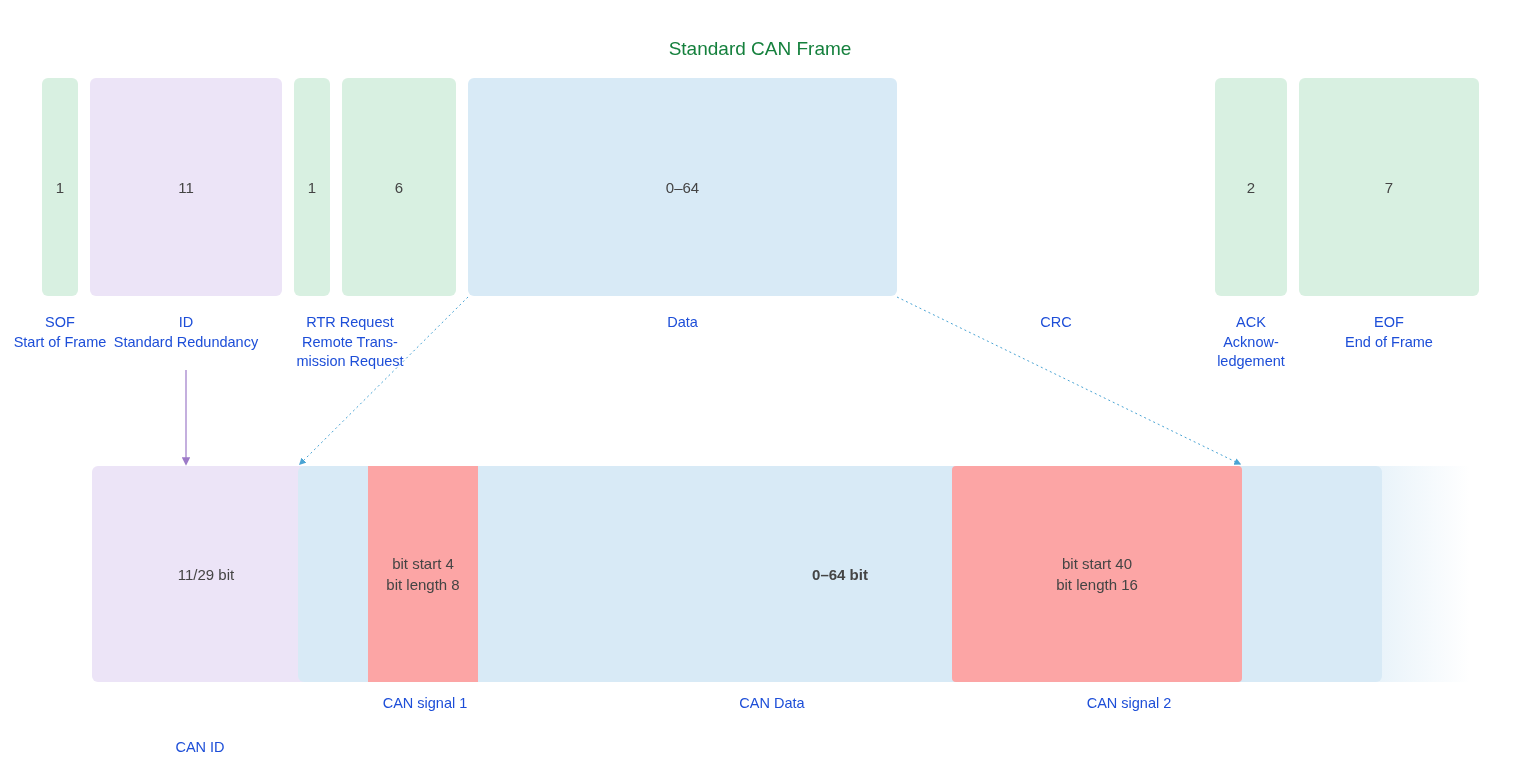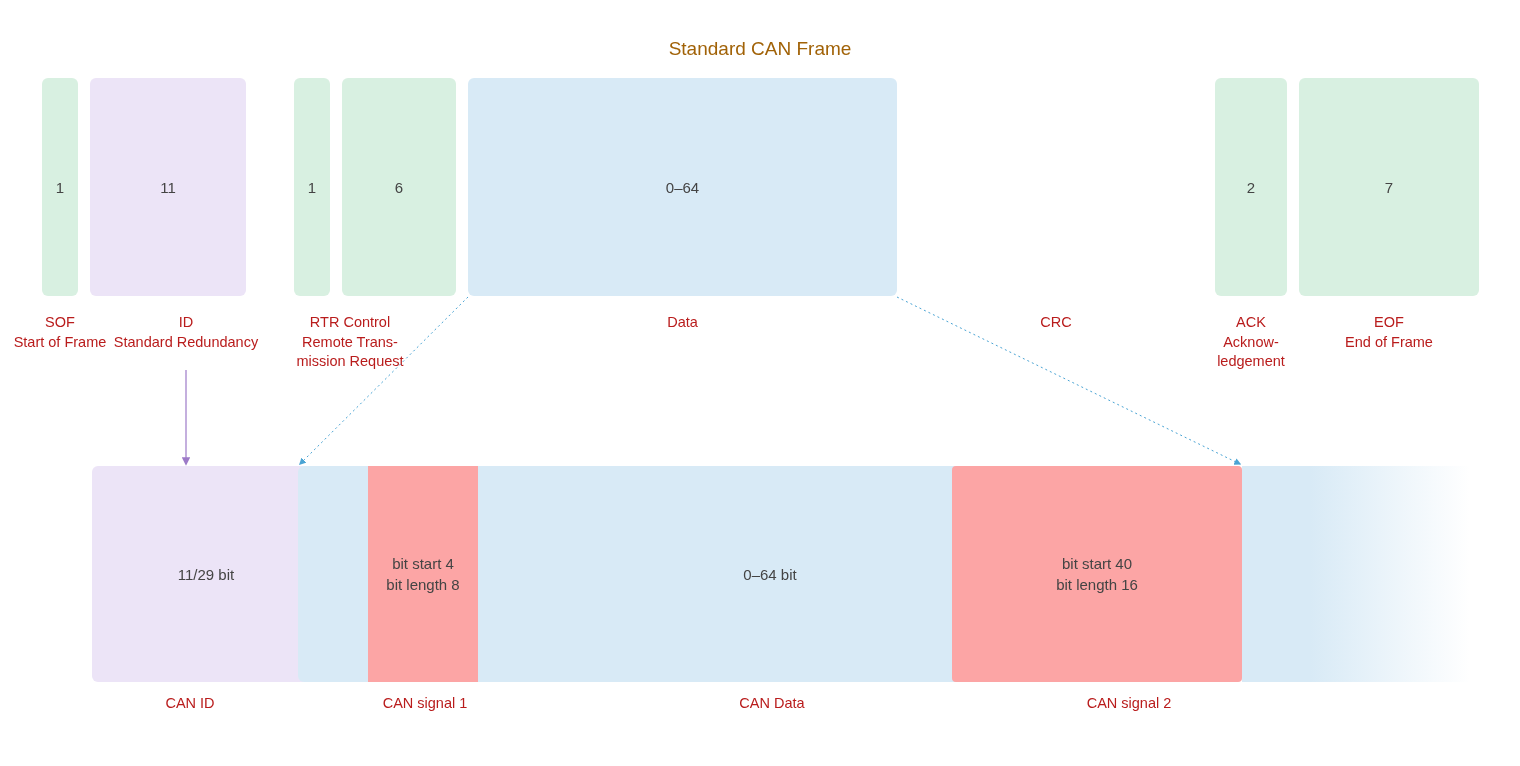--- a/index.html
+++ b/index.html
@@ -11,21 +11,21 @@
   height: 766px;
   overflow: hidden;
   position: relative;
 }
 .stage { position: relative; width: 1520px; height: 766px; }
 
 .title {
   text-align: center;
   font-size: 19px;
   font-weight: 500;
-  color: #a16207;
+  color: #15803d;
   padding-top: 38px;
 }
 
 .row1 { position: absolute; top: 78px; left: 42px; right: 42px; height: 218px; }
 .row1-labels { position: absolute; top: 313px; left: 42px; right: 42px; }
 .row2 { position: absolute; top: 466px; left: 92px; right: 42px; height: 216px; }
 .row2-labels { position: absolute; top: 694px; left: 92px; right: 42px; }
 
 .block {
   position: absolute;
@@ -43,21 +43,21 @@
 .blue  { background: #d8eaf6; }
 .blue2 { background: #fca5a5; }
 .fade  {
   background: linear-gradient(to right, #d8eaf6 0%, #d8eaf6 30%, rgba(216,234,246,0) 100%);
 }
 
 .lbl {
   position: absolute;
   text-align: center;
   font-size: 14.5px;
-  color: #b91c1c;
+  color: #1d4ed8;
   line-height: 1.35;
 }
 .lbl .heading { white-space: pre-line; }
 
 .row2 .inner-label {
   line-height: 1.4;
   text-align: center;
 }
 
 svg.connectors {
@@ -67,42 +67,42 @@
 </style>
 </head>
 <body>
 
 <div class="stage">
 
   <div class="title">Standard CAN Frame</div>
 
   <div class="row1">
     <div class="block green" style="left:0px;    width:36px;">1</div>
-    <div class="block lilac" style="left:48px;   width:156px;">11</div>
+    <div class="block lilac" style="left:48px;   width:192px;">11</div>
     <div class="block green" style="left:252px;  width:36px;">1</div>
     <div class="block green" style="left:300px;  width:114px;">6</div>
     <div class="block blue" style="left:426px;  width:429px;text-align:right;">0–64</div>
     <div class="block green" style="left:1173px; width:72px;">2</div>
     <div class="block green" style="left:1257px; width:180px;">7</div>
   </div>
 
   <div class="row1-labels">
 
     <div class="lbl" style="left:-30px;  width:96px;">
       <div>SOF</div>
       <div class="heading">Start of Frame</div>
     </div>
 
     <div class="lbl" style="left:48px; width:192px;">
       <div>ID</div>
       <div class="heading">Standard Redundancy</div>
     </div>
 
     <div class="lbl" style="left:228px; width:160px;">
-      <div>RTR Control</div>
+      <div>RTR Request</div>
       <div class="heading">Remote Trans-
 mission Request</div>
     </div>
 
     <div class="lbl" style="left:426px; width:429px;">
       <div>Data</div>
     </div>
 
     <div class="lbl" style="left:867px; width:294px;">
       <div>CRC</div>
@@ -117,42 +117,42 @@
     <div class="lbl" style="left:1257px; width:180px;">
       <div>EOF</div>
       <div class="heading">End of Frame</div>
     </div>
   </div>
 
   <div class="row2">
 
     <div class="block lilac" style="left:0px; width:228px;">11/29 bit</div>
 
-    <div class="block blue" style="left:206px; width:944px;">
+    <div class="block blue" style="left:206px; width:1084px;font-weight:bold;">
       <span>0–64 bit</span>
     </div>
 
     <div class="block blue2" style="left:276px; width:110px; border-radius:0;">
       <div class="inner-label">
         <div>bit start 4</div>
         <div>bit length 8</div>
       </div>
     </div>
     <div class="block blue2" style="left:860px; width:290px; border-radius:4px;">
       <div class="inner-label">
         <div>bit start 40</div>
         <div>bit length 16</div>
       </div>
     </div>
 
     <div class="block fade" style="left:1150px; width:228px; border-radius:0;"></div>
   </div>
 
   <div class="row2-labels">
-    <div class="lbl" style="left:2px;   width:192px;">CAN ID</div>
+    <div class="lbl" style="left:12px;   width:192px;margin-top:44px;">CAN ID</div>
     <div class="lbl" style="left:240px; width:186px;">CAN signal 1</div>
     <div class="lbl" style="left:480px; width:400px;">CAN Data</div>
     <div class="lbl" style="left:892px; width:290px;">CAN signal 2</div>
   </div>
 
   <svg class="connectors">
     <defs>
       <marker id="arrow-purple" viewBox="0 0 10 10" refX="8" refY="5" markerWidth="7" markerHeight="7" orient="auto-start-reverse">
         <path d="M0,0 L10,5 L0,10 z" fill="#9d7ac8"></path>
       </marker>

